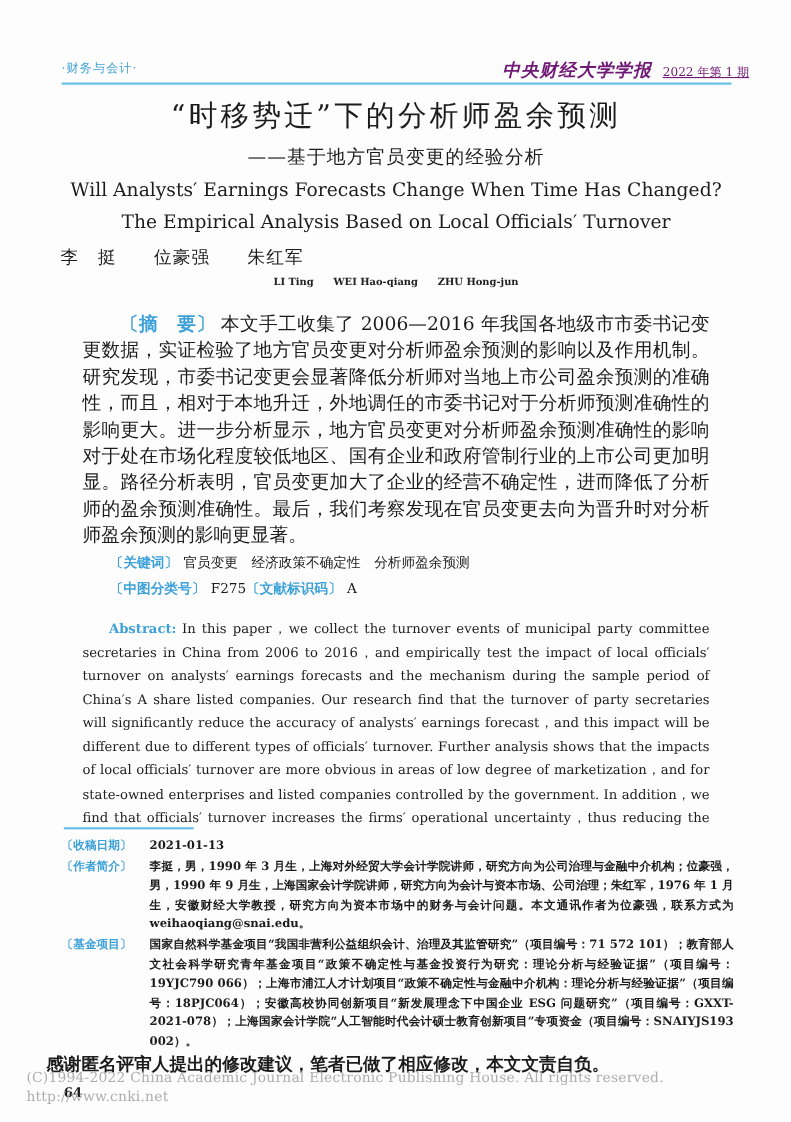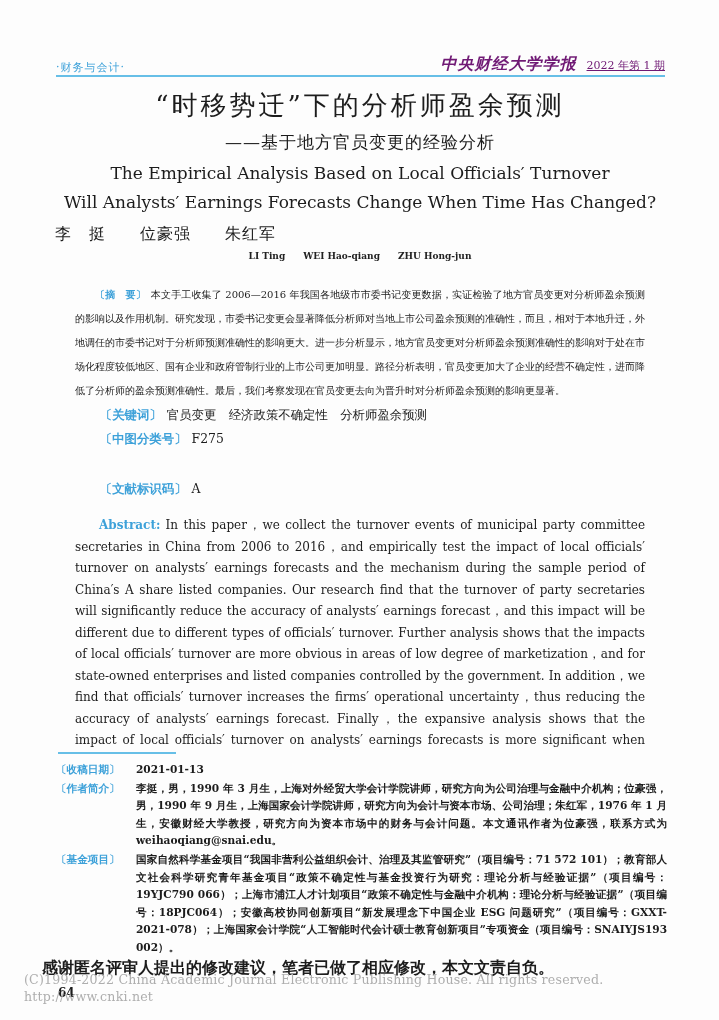--- a/index.html
+++ b/index.html
@@ -8,46 +8,46 @@
     width:719px; height:1020px;
     margin:0 auto;
     background:#fdfdfd;
     font-family:"DejaVu Serif","Liberation Serif",serif;
     color:#1c1c1c;
     overflow:hidden;
   }
 
   
   .header {
-    position:absolute; top:54px; left:56px; right:54px;
-    display:flex; justify-content:space-between; align-items:flex-end;
+    position:absolute; top:54px; left:56px; right:38px;
+    display:flex; justify-content:space-between; 
   }
   .section-label { color:#3da1d9; font-size:11px; letter-spacing:1px; }
   .journal-block { display:flex; align-items:baseline; color:#701a75; }
   .journal-name { font-size:16px; font-weight:bold; font-style:italic; letter-spacing:1px; }
   .journal-issue { font-size:11px; margin-left:10px; font-style:normal;text-decoration:underline; }
   .header-rule { position:absolute; top:75px; left:56px; right:54px; height:2px; background:#67bfe7; }
 
   
   .content { position:absolute; top:88px; left:55px; width:610px; }
   .title-cn { font-size:26px; text-align:center; letter-spacing:3px; margin:0; font-weight:500; }
   .subtitle-cn { font-size:17px; text-align:center; margin-top:8px; letter-spacing:1px; }
   .title-en { font-size:17px; text-align:center; margin-top:9px; }
   .authors-cn { font-size:16px; text-align:left; margin-top:12px; letter-spacing:1px; }
   .authors-en { font-size:9px; font-weight:bold; text-align:center; margin-top:5px; color:#222; }
 
   .abstract-wrap { margin:20px 20px 0 20px; }
   .para {
-    font-size:10px; line-height:24px; text-align:justify;
+    font-size:17px; line-height:24px; text-align:justify;
     text-indent:2em; margin:0;
   }
   .para-en { font-size:12px; line-height:21.5px; }
   .blue-label { color:#3da1d9; font-weight:bold; margin-right:5px; }
   .kw-line { font-size:12.4px; line-height:24px; margin:0; padding-left:2em; }
-  .clc-line { font-size:12.4px; line-height:24px; margin:0; padding-left:2em; display:flex; gap:26px; flex-wrap:wrap;flex-direction:column; }
+  .clc-line { font-size:12.4px; line-height:24px; margin:0; padding-left:2em; display:flex; flex-wrap:wrap; }
   .clc-pair { white-space:nowrap; }
   .en-block { margin-top:14px; }
 
   
   .footnotes { position:absolute; top:752px; left:56px; right:52px; background:#fdfdfd;font-weight:bold; }
   .fn-rule { width:118px; height:2px; background:#67bfe7; margin:0 0 7px 2px; }
   .fn-row { display:flex; font-size:10.6px; line-height:17.6px; margin-bottom:1px; }
   .fn-label { color:#3da1d9; width:80px; flex-shrink:0; }
   .fn-content { flex:1; text-align:justify; }
   .fn-ack { font-size:16px; line-height:17.6px; margin-left:-14px; margin-top:2px; }
@@ -70,22 +70,22 @@
     <span class="journal-block">
       <span class="journal-name">中央财经大学学报</span>
       <span class="journal-issue">2022 年第 1 期</span>
     </span>
   </div>
   <div class="header-rule"></div>
 
   <div class="content">
     <h1 class="title-cn">“时移势迁”下的分析师盈余预测</h1>
     <div class="subtitle-cn">——基于地方官员变更的经验分析</div>
+    <div class="title-en">Will Analysts′ Earnings Forecasts Change When Time Has Changed?</div>
     <div class="title-en">The Empirical Analysis Based on Local Officials′ Turnover</div>
-    <div class="title-en">Will Analysts′ Earnings Forecasts Change When Time Has Changed?</div>
     <div class="authors-cn">李　挺　　位豪强　　朱红军</div>
     <div class="authors-en">LI Ting　　WEI Hao-qiang　　ZHU Hong-jun</div>
 
     <div class="abstract-wrap">
       <p class="para"><span class="blue-label">〔摘　要〕</span><span>本文手工收集了 2006—2016 年我国各地级市市委书记变更数据，实证检验了地方官员变更对分析师盈余预测的影响以及作用机制。研究发现，市委书记变更会显著降低分析师对当地上市公司盈余预测的准确性，而且，相对于本地升迁，外地调任的市委书记对于分析师预测准确性的影响更大。进一步分析显示，地方官员变更对分析师盈余预测准确性的影响对于处在市场化程度较低地区、国有企业和政府管制行业的上市公司更加明显。路径分析表明，官员变更加大了企业的经营不确定性，进而降低了分析师的盈余预测准确性。最后，我们考察发现在官员变更去向为晋升时对分析师盈余预测的影响更显著。</span></p>
 
       <p class="kw-line"><span class="blue-label">〔关键词〕</span><span>官员变更　经济政策不确定性　分析师盈余预测</span></p>
 
       <div class="clc-line">
         <span class="clc-pair"><span class="blue-label">〔中图分类号〕</span><span>F275</span></span>

